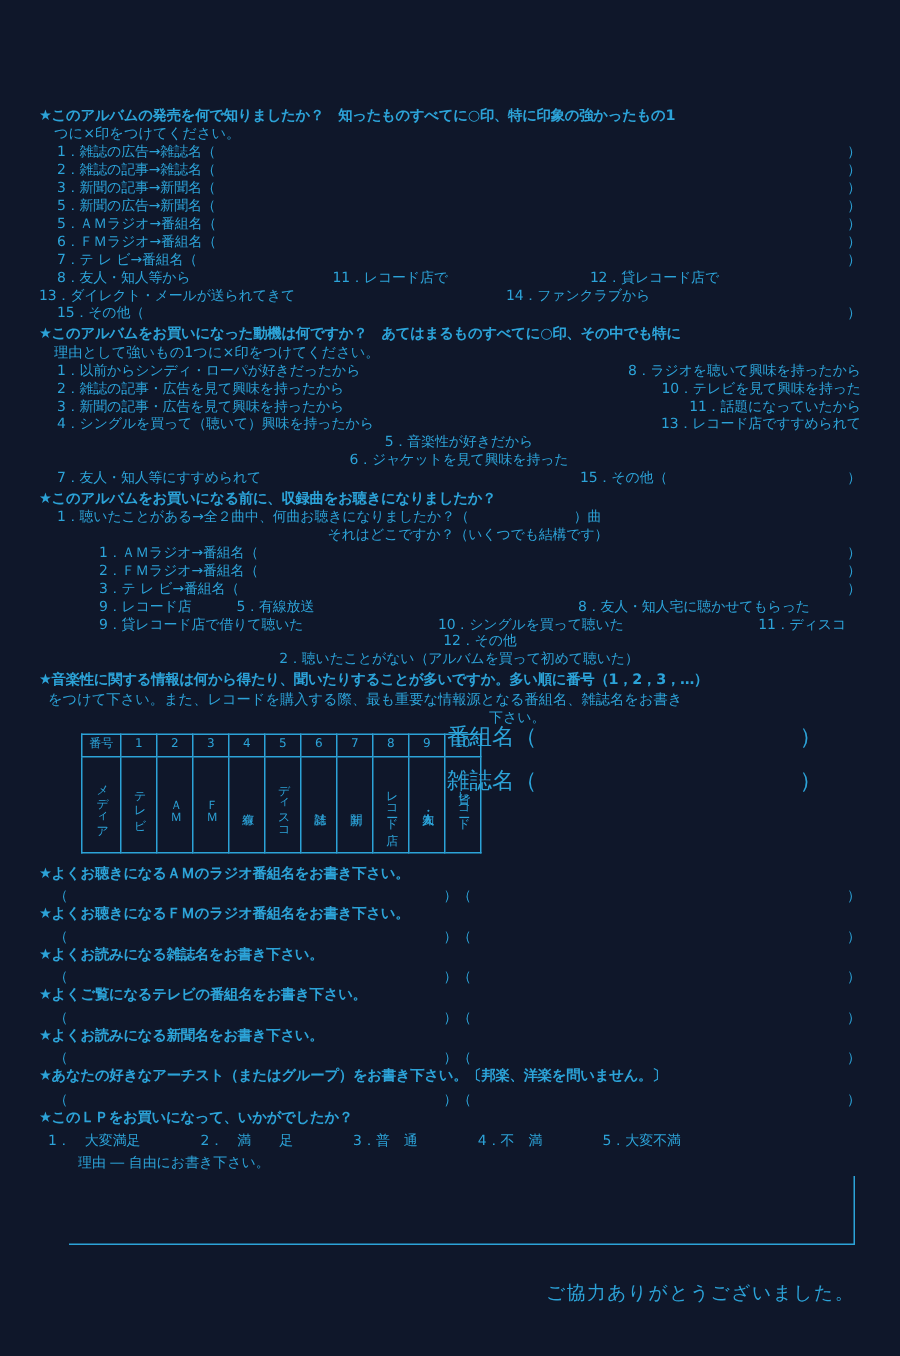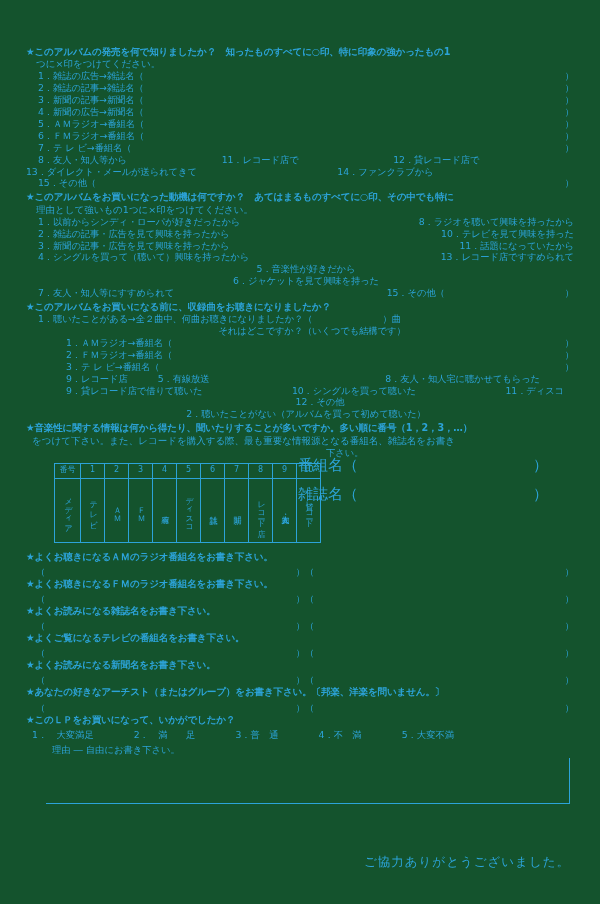--- a/index.html
+++ b/index.html
@@ -11,23 +11,23 @@
     height: 904px;
     background: #f2f3ef;
     font-family: "DejaVu Sans", sans-serif;
     color: #2aa5d6;
     overflow: hidden;
   }
   .page {
     position: relative;
     width: 600px;
     height: 904px;
-    background: #14532d;
+    background: #0f172a;
     box-sizing: border-box;
-    padding: 46px 26px 20px 26px;
+    padding: 72px 26px 20px 26px;
     font-size: 9.3px;
     line-height: 1.28;
     color: #2ca3d8;
   }
   .page * { box-sizing: border-box; }
 
   .q {
     margin-bottom: 2px;
   }
   .qhead {
@@ -181,21 +181,21 @@
       <span class="txt">2．雑誌の記事→雑誌名（</span>
       <span class="sp"></span>
       <span class="cp">）</span>
     </div>
     <div class="lineitem indent1">
       <span class="txt">3．新聞の記事→新聞名（</span>
       <span class="sp"></span>
       <span class="cp">）</span>
     </div>
     <div class="lineitem indent1">
-      <span class="txt">4．新聞の広告→新聞名（</span>
+      <span class="txt">5．新聞の広告→新聞名（</span>
       <span class="sp"></span>
       <span class="cp">）</span>
     </div>
     <div class="lineitem indent1">
       <span class="txt">5．ＡＭラジオ→番組名（</span>
       <span class="sp"></span>
       <span class="cp">）</span>
     </div>
     <div class="lineitem indent1">
       <span class="txt">6．ＦＭラジオ→番組名（</span>

